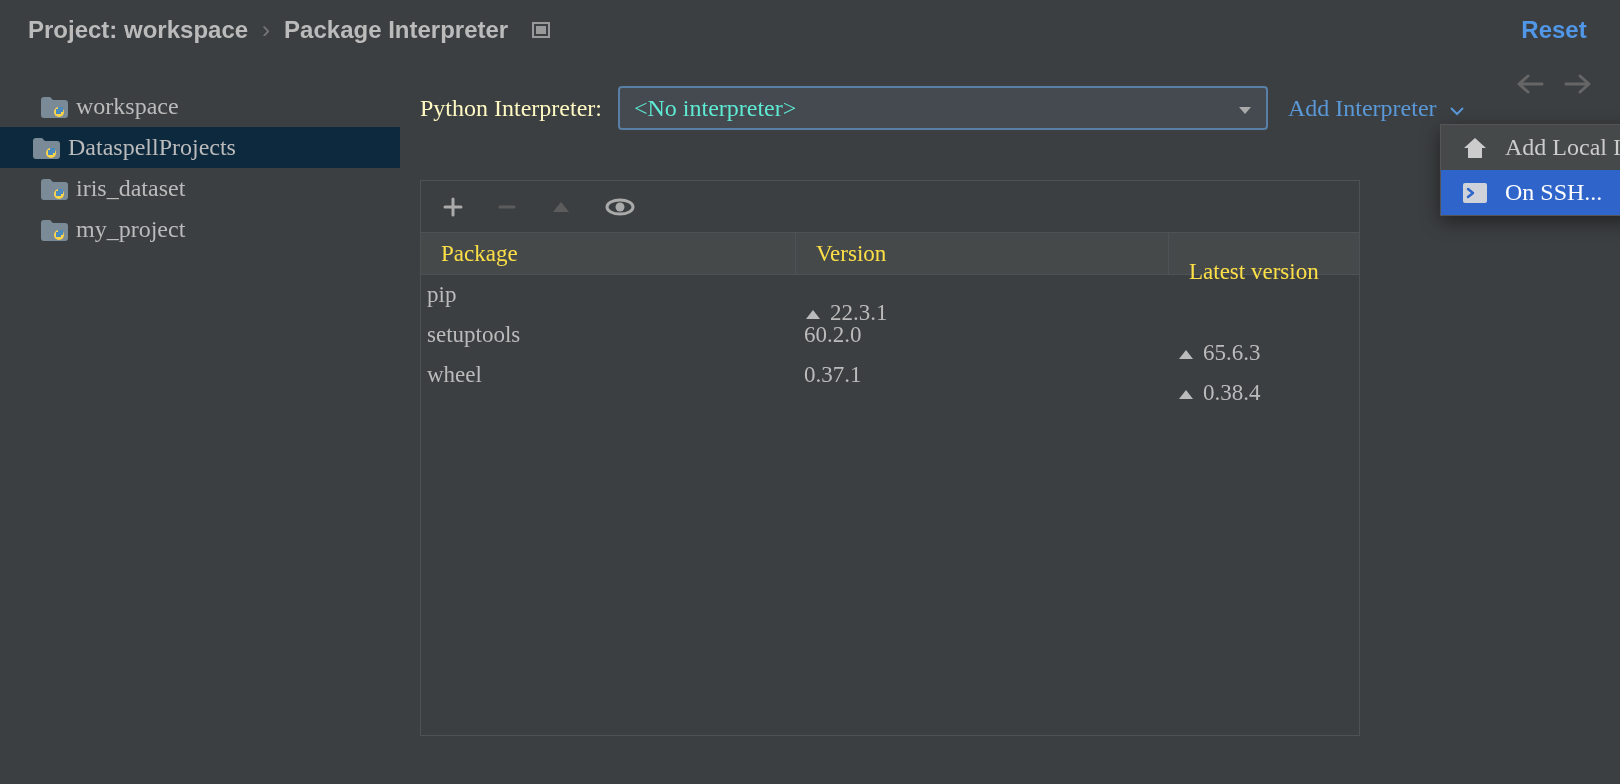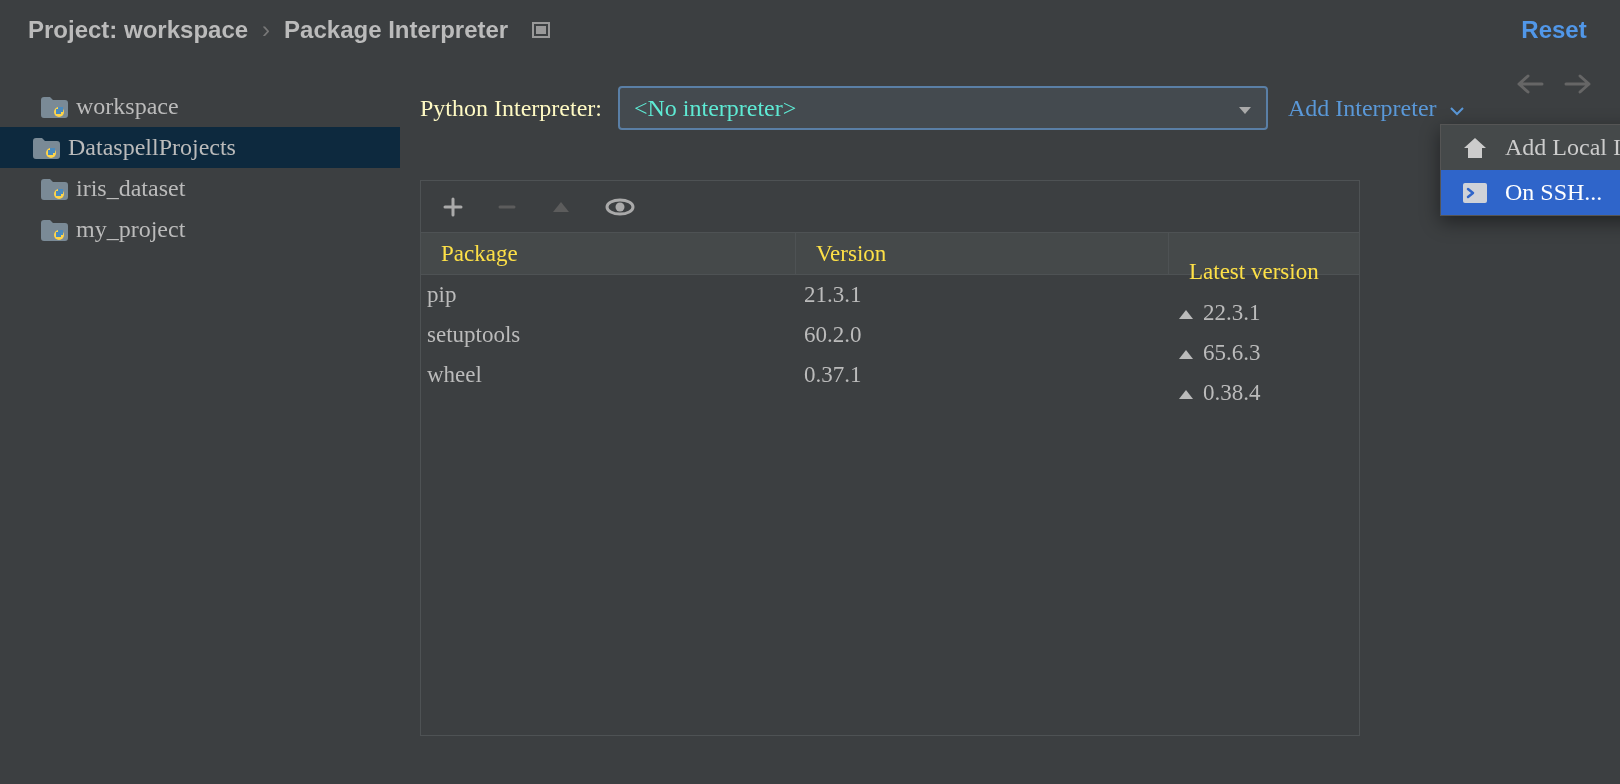--- a/index.html
+++ b/index.html
@@ -355,21 +355,20 @@
 
     <div class="packages-table">
       <div class="table-header">
         <div class="th col-package">Package</div>
         <div class="th col-version">Version</div>
         <div class="th col-latest">Latest version</div>
       </div>
       <div class="table-body">
         <div class="table-row">
           <div class="td col-package">pip</div>
-          <div class="td col-version">21.3.1</div>
           <div class="td col-latest">
             <span class="upgrade-arrow">
               <svg width="18" height="12" viewBox="0 0 18 12">
                   <path d="M2 11 L9 2 L16 11 Z" fill="#bbb"></path>
                 </svg>
             </span>
             <span>22.3.1</span>
           </div>
         </div>
         <div class="table-row">

